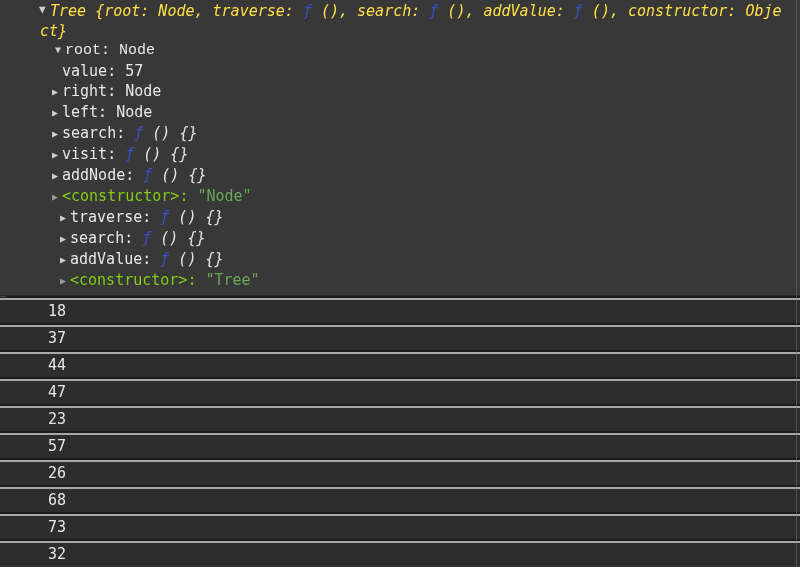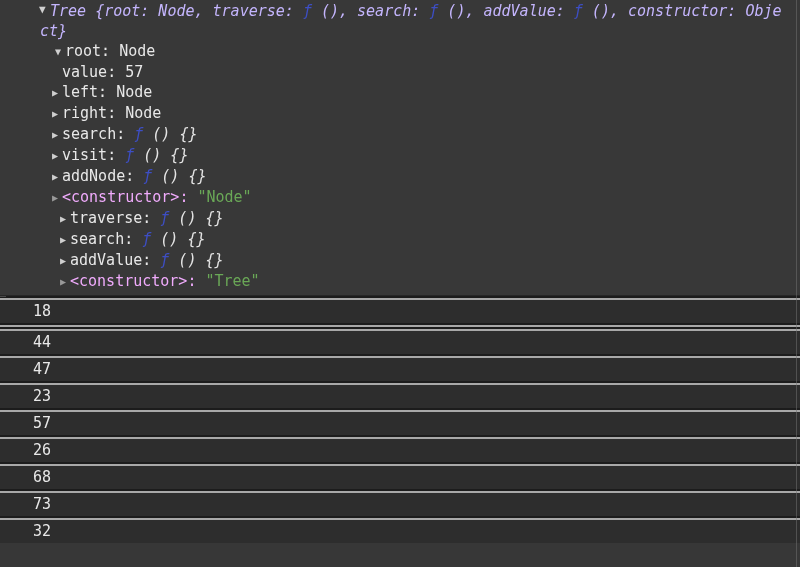--- a/index.html
+++ b/index.html
@@ -61,84 +61,85 @@
     word-break: break-all;
     line-height: 20px;
     font-style: italic;
     color: #d8d8d8;
   }
   .tree-row {
     line-height: 20px;
     white-space: pre;
     cursor: default;
   }
-  .lvl-root    { padding-left: 55px; }
+  .lvl-root    { padding-left: 55px; font-family: Liberation Mono, monospace; }
   .lvl-child   { padding-left: 52px; }
   .lvl-sibling { padding-left: 60px; }
   .tri {
     display: inline-block;
     width: 10px;
     font-size: 10px;
     vertical-align: 1px;
     font-style: normal;
   }
   .tri-bright { color: #cfcfcf; }
   .tri-dim    { color: #9a9a9a; }
   .tri-spacer { display: inline-block; width: 10px; }
   .name-key  { color: #e8e8e8; }
-  .name-ctor { color: #f0abfc; }
-  .seg-prev   { color: #c4b5fd; }
+  .name-ctor { color: #84cc16; }
+  .seg-prev   { color: #fde047; }
   .seg-fn     { color: #3d4ec4; font-style: italic; }
   .seg-fnrest { color: #e4e4e4; font-style: italic; }
   .seg-val    { color: #e8e8e8; }
   .seg-str    { color: #6aa857; }
   .log-sep {
     box-sizing: border-box;
     height: 4px;
     background: #1c1c1c;
     border-bottom: 2px solid #a8a8a8;
   }
   .log-row {
     height: 23px;
     line-height: 23px;
     background: #2d2d2d;
-    padding-left: 33px;
+    padding-left: 48px;
     color: #e8e8e8;
     white-space: pre;
   }
 </style>
 </head>
 <body>
 
 <div class="console">
   <div class="left-strip"></div>
 
   <div class="tree-section">
     <span class="preview-tri">▼</span>
     <div class="preview" id="preview-line"><span class="seg-prev">Tree {root: Node, traverse: </span><span class="seg-fn">ƒ</span><span class="seg-prev"> (), search: </span><span class="seg-fn">ƒ</span><span class="seg-prev"> (), addValue: </span><span class="seg-fn">ƒ</span><span class="seg-prev"> (), constructor: Object}</span></div>
     <div id="tree-rows">
         <div class="tree-row lvl-root"><span class="tri tri-bright">▼</span><span class="name-key">root:</span><span class="seg-val"> Node</span></div>
         <div class="tree-row lvl-child"><span class="tri-spacer"></span><span class="name-key">value:</span><span class="seg-val"> 57</span></div>
+        <div class="tree-row lvl-child"><span class="tri tri-bright">▶</span><span class="name-key">right:</span><span class="seg-val"> Node</span></div>
         <div class="tree-row lvl-child"><span class="tri tri-bright">▶</span><span class="name-key">left:</span><span class="seg-val"> Node</span></div>
-        <div class="tree-row lvl-child"><span class="tri tri-bright">▶</span><span class="name-key">right:</span><span class="seg-val"> Node</span></div>
         <div class="tree-row lvl-child"><span class="tri tri-bright">▶</span><span class="name-key">search:</span><span class="seg-fn"> ƒ</span><span class="seg-fnrest"> () {}</span></div>
         <div class="tree-row lvl-child"><span class="tri tri-bright">▶</span><span class="name-key">visit:</span><span class="seg-fn"> ƒ</span><span class="seg-fnrest"> () {}</span></div>
         <div class="tree-row lvl-child"><span class="tri tri-bright">▶</span><span class="name-key">addNode:</span><span class="seg-fn"> ƒ</span><span class="seg-fnrest"> () {}</span></div>
         <div class="tree-row lvl-child"><span class="tri tri-dim">▶</span><span class="name-ctor">&lt;constructor&gt;:</span><span class="seg-str"> "Node"</span></div>
         <div class="tree-row lvl-sibling"><span class="tri tri-bright">▶</span><span class="name-key">traverse:</span><span class="seg-fn"> ƒ</span><span class="seg-fnrest"> () {}</span></div>
         <div class="tree-row lvl-sibling"><span class="tri tri-bright">▶</span><span class="name-key">search:</span><span class="seg-fn"> ƒ</span><span class="seg-fnrest"> () {}</span></div>
         <div class="tree-row lvl-sibling"><span class="tri tri-bright">▶</span><span class="name-key">addValue:</span><span class="seg-fn"> ƒ</span><span class="seg-fnrest"> () {}</span></div>
         <div class="tree-row lvl-sibling"><span class="tri tri-dim">▶</span><span class="name-ctor">&lt;constructor&gt;:</span><span class="seg-str"> "Tree"</span></div>
       </div>
   </div>
 
   <div id="log-rows">
       <div class="log-sep"></div>
       <div class="log-row"><span class="seg-val">18</span></div>
       <div class="log-sep"></div>
+      <div class="log-row"><span class="seg-val">37</span></div>
       <div class="log-sep"></div>
       <div class="log-row"><span class="seg-val">44</span></div>
       <div class="log-sep"></div>
       <div class="log-row"><span class="seg-val">47</span></div>
       <div class="log-sep"></div>
       <div class="log-row"><span class="seg-val">23</span></div>
       <div class="log-sep"></div>
       <div class="log-row"><span class="seg-val">57</span></div>
       <div class="log-sep"></div>
       <div class="log-row"><span class="seg-val">26</span></div>

